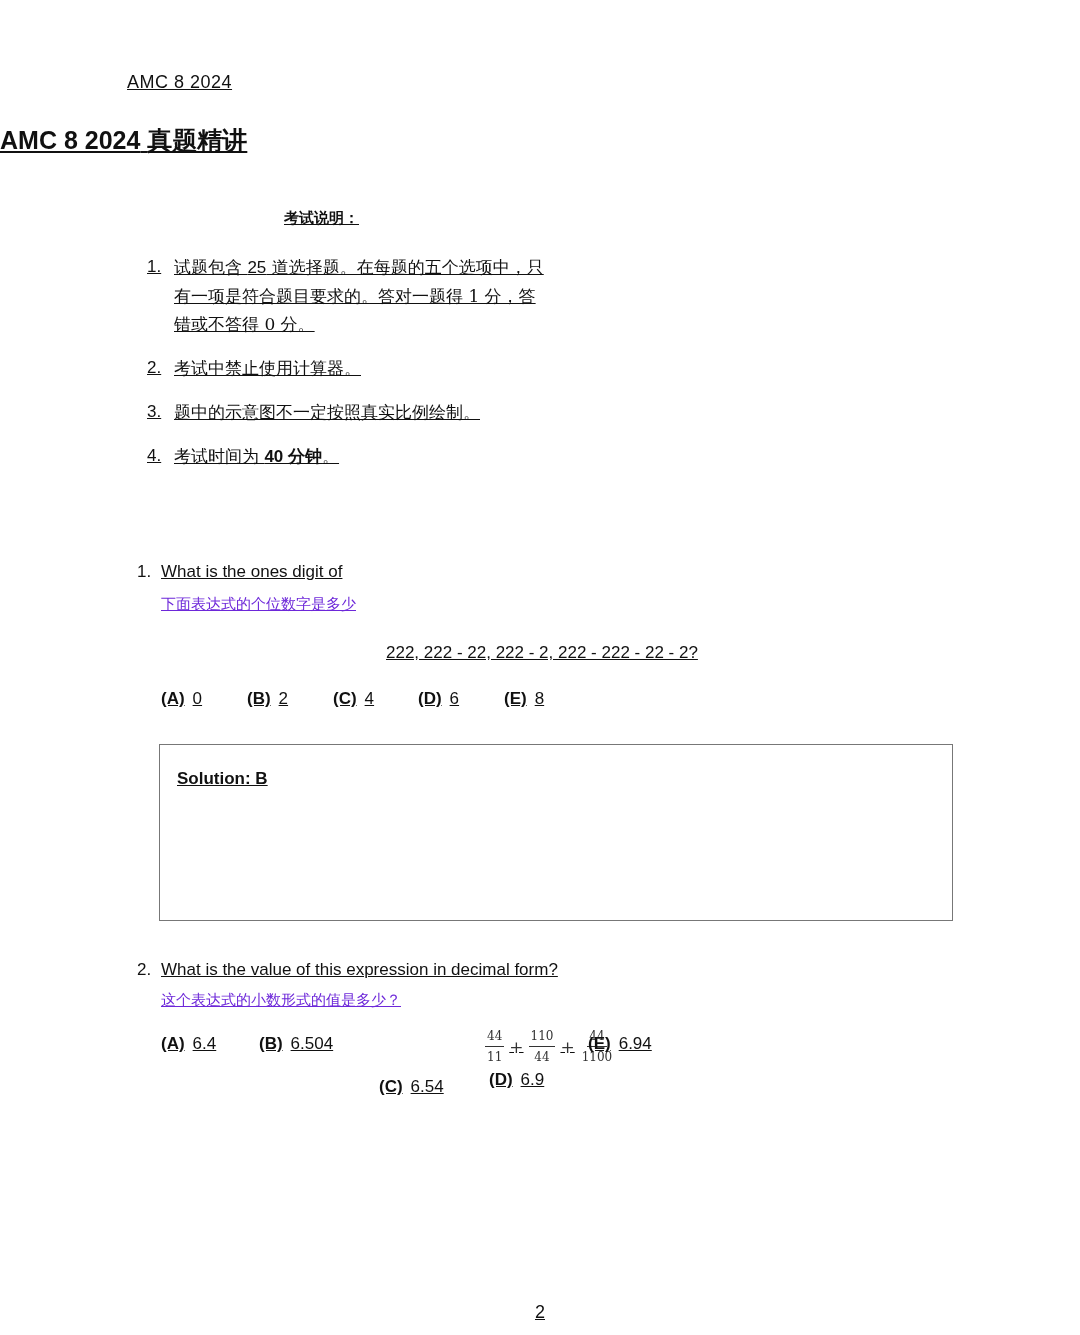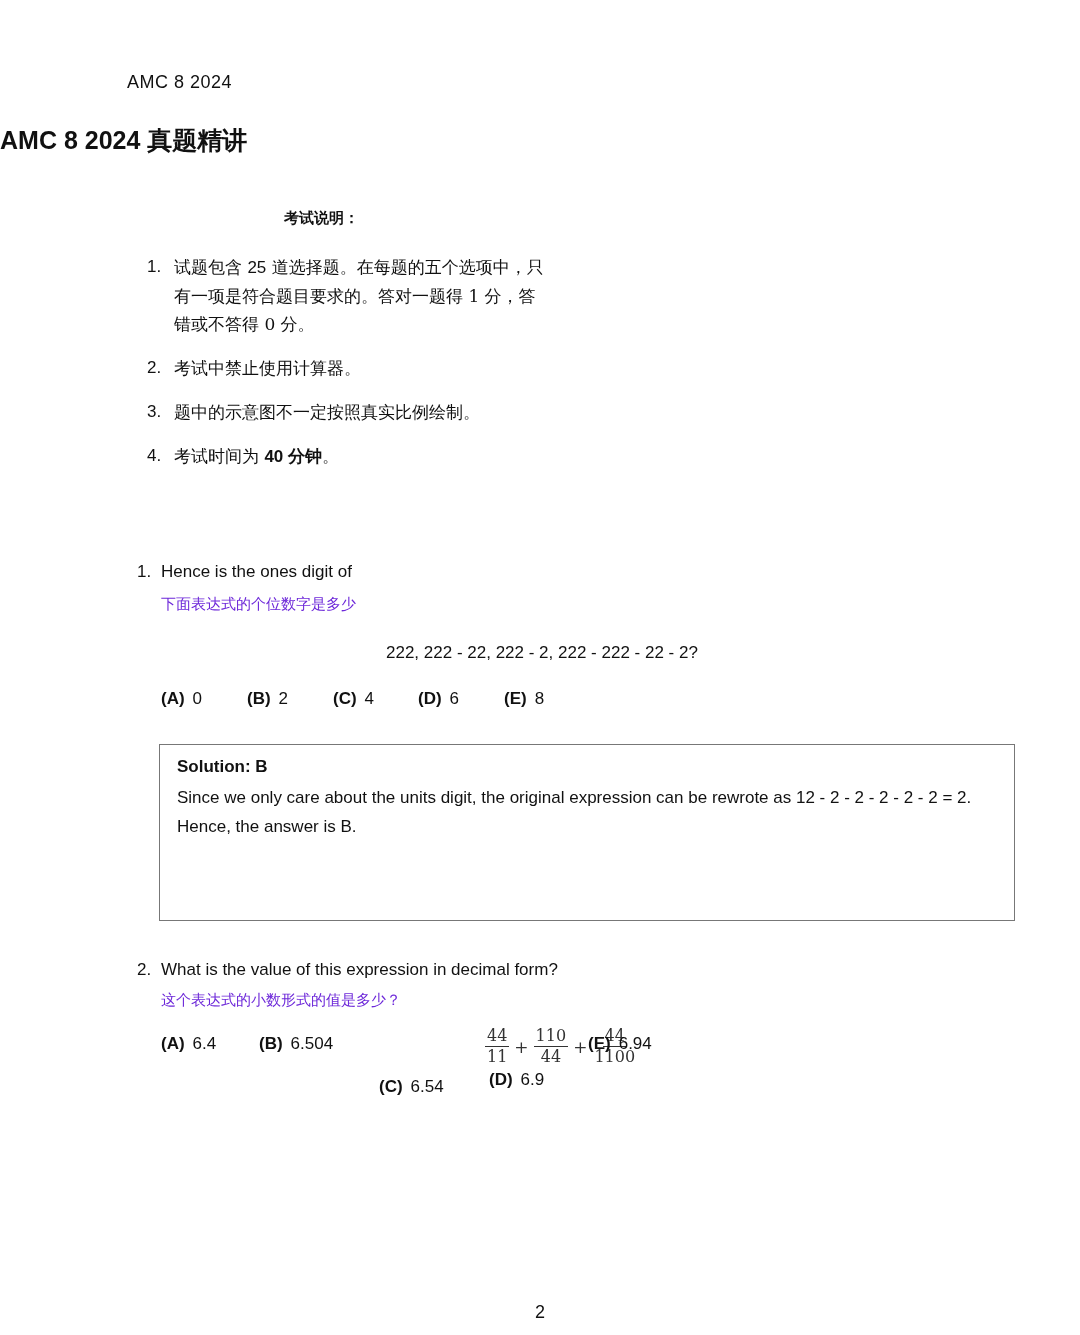--- a/index.html
+++ b/index.html
@@ -1,37 +1,37 @@
 <!DOCTYPE html>
 <html><head>
 <meta charset="utf-8">
 <style>
   html, body { margin:0; padding:0; background:#ffffff; }
   body { width:1080px; height:1335px; position:relative; overflow:hidden;
          font-family:"Liberation Sans", "DejaVu Sans", sans-serif; color:#111; }
-  .abs { position:absolute; }
+  .abs { position:absolute;text-decoration:underline; }
   .running-head { left:127px; top:72px; font-size:18px; letter-spacing:0.5px; }
   .title { left:0; width:1080px; top:124px; text-align:left; font-size:25px; font-weight:bold; }
   .title .cn { font-family:"DejaVu Sans", sans-serif; font-weight:bold; }
   .instr-head { left:284px; top:209px; font-size:15px; font-weight:bold; font-family:"DejaVu Sans", sans-serif; }
   .instr-list { left:147px; top:253px; width:400px; font-size:17px; font-family:"DejaVu Serif", serif; }
   .instr-item { display:flex; line-height:28px; margin-bottom:16px; }
   .instr-item .num { width:27px; flex:none; font-family:"Liberation Sans", sans-serif; }
   .instr-item .txt { flex:1; }
   .instr-item b { font-family:"Liberation Sans", sans-serif; }
   .q-stem { font-size:17px; line-height:24px; }
   .q-num { display:inline-block; width:24px; }
   .cn-serif { font-family:"DejaVu Serif", serif; font-size:15px; color:#6d28d9; }
   .choices { display:flex; font-size:17px; }
   .choices .choice b { margin-right:8px; }
-  .solution { left:159px; top:744px; width:856px; height:177px; border:1.3px solid #777; box-sizing:border-box; padding:12px 17px; font-size:17px; }
+  .solution { left:159px; top:744px; width:794px; height:177px; border:1.3px solid #777; box-sizing:border-box; padding:24px 17px; font-size:17px; }
   .solution .sol-head { font-weight:bold; margin-bottom:6px; }
   .solution .sol-en { line-height:29px; }
   .solution .sol-cn { line-height:28px; margin-top:6px; font-family:"DejaVu Serif", serif; font-size:16.5px; color:#222; }
-  .frac { display:inline-flex; flex-direction:column; align-items:center; vertical-align:middle; font-family:"DejaVu Serif", serif; font-size:16px; color:#333; }
+  .frac { display:inline-flex; flex-direction:column; align-items:center; vertical-align:middle; font-family:"DejaVu Serif", serif; font-size:12px; color:#333; }
   .frac .n { padding:0 2px; border-bottom:1px solid #333; line-height:20px; }
   .frac .d { padding:0 2px; line-height:20px; }
   .plus { font-family:"DejaVu Serif", serif; font-size:17px; color:#333; margin:0 5px; vertical-align:middle; }
   .page-number { left:0; width:1080px; top:1302px; text-align:center; font-size:18px; }
 </style>
 </head>
 <body>
 
 <div class="abs running-head">AMC 8 2024</div>
 
@@ -55,35 +55,34 @@
     <span class="num">3.</span>
     <span class="txt">题中的示意图不一定按照真实比例绘制。</span>
   </div>
   <div class="instr-item">
     <span class="num">4.</span>
     <span class="txt"><span>考试时间为 </span><b>40 分钟</b><span>。</span></span>
   </div>
 </div>
 
 <div class="abs q-stem" style="left:137px; top:560px;">
-  <span class="q-num">1.</span><span>Hence is the ones digit of</span>
+  <span class="q-num">1.</span><span>What is the ones digit of</span>
 </div>
 <div class="abs cn-serif" style="left:161px; top:595px;">下面表达式的个位数字是多少</div>
 <div class="abs" style="left:386px; top:643px; font-size:17px;">222, 222 - 22, 222 - 2, 222 - 222 - 22 - 2?</div>
 <div class="abs choices" style="left:161px; top:689px;">
   <span class="choice" style="width:86px;"><b>(A)</b><span>0</span></span>
   <span class="choice" style="width:86px;"><b>(B)</b><span>2</span></span>
   <span class="choice" style="width:85px;"><b>(C)</b><span>4</span></span>
   <span class="choice" style="width:86px;"><b>(D)</b><span>6</span></span>
   <span class="choice"><b>(E)</b><span>8</span></span>
 </div>
 
 <div class="abs solution">
   <div class="sol-head">Solution:  B</div>
-  <div class="sol-en">Since we only care about the units digit, the original expression can be rewrote as 12 - 2 - 2 - 2 - 2 - 2 = 2.  Hence, the answer is B.</div>
 </div>
 
 <div class="abs q-stem" style="left:137px; top:958px;">
   <span class="q-num">2.</span><span>What is the value of this expression in decimal form?</span>
 </div>
 <div class="abs cn-serif" style="left:161px; top:991px;text-align:right;">这个表达式的小数形式的值是多少？</div>
 <div class="abs" style="left:485px; top:1026px;">
   <span class="frac">
       <span class="n">44</span>
       <span class="d">11</span>

